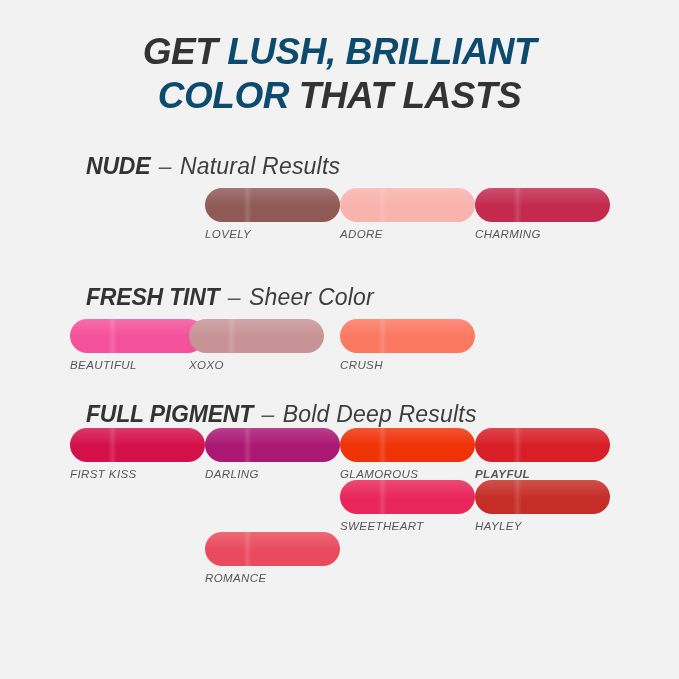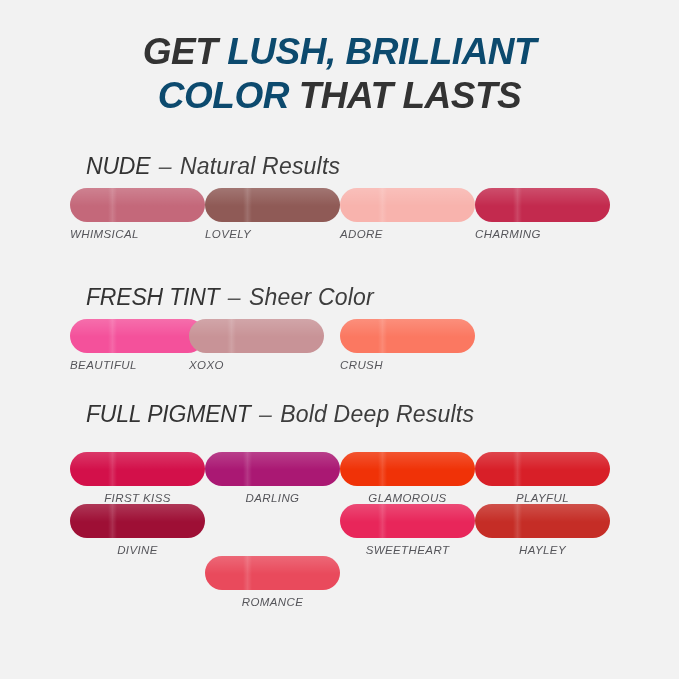--- a/index.html
+++ b/index.html
@@ -41,21 +41,21 @@
   .section { position: absolute; left: 0; width: 679px; }
   .section-title {
     margin-left: 86px;
     font-size: 23px;
     line-height: 28px;
     font-style: italic;
     color: #333333;
     white-space: nowrap;
   }
   .section-title .cat {
-    font-weight: normal;
+    font-weight: bold;
     letter-spacing: -0.2px;
     text-align: right;
   }
   .section-title .dash {
     font-weight: normal;
     color: #555555;
     padding: 0 2px;
   }
   .section-title .desc {
     font-weight: normal;
@@ -121,24 +121,20 @@
     <span class="headline-line">
       <span class="accent">COLOR </span><span>THAT LASTS</span>
     </span>
   </div>
 
   <div id="sections-host">
       <div class="section" style="top: 152px;">
         <div class="section-title"><span class="cat">NUDE</span><span class="dash"> – </span><span class="desc">Natural Results</span></div>
         <div style="margin-top: 8px;">
           <div class="swatch-row" style="height: 52px;">
-            <div class="swatch-cell" style="left: 0px;">
-              <div class="swatch-chip" style="background: rgb(196, 104, 122);"></div>
-              <div class="swatch-label">WHIMSICAL</div>
-            </div>
             <div class="swatch-cell" style="left: 135px;">
               <div class="swatch-chip" style="background: rgb(143, 90, 86);"></div>
               <div class="swatch-label">LOVELY</div>
             </div>
             <div class="swatch-cell" style="left: 270px;">
               <div class="swatch-chip" style="background: rgb(248, 179, 173);"></div>
               <div class="swatch-label">ADORE</div>
             </div>
             <div class="swatch-cell" style="left: 405px;">
               <div class="swatch-chip" style="background: rgb(195, 42, 78);"></div>
@@ -161,44 +157,40 @@
             </div>
             <div class="swatch-cell" style="left: 270px;">
               <div class="swatch-chip" style="background: rgb(251, 120, 97);"></div>
               <div class="swatch-label">CRUSH</div>
             </div>
           </div>
         </div>
       </div>
       <div class="section" style="top: 400px;">
         <div class="section-title"><span class="cat">FULL PIGMENT</span><span class="dash"> – </span><span class="desc">Bold Deep Results</span></div>
-        <div style="margin-top: 24px; text-align: center;">
+        <div style="margin-top: 0;">
           <div class="swatch-row" style="height: 52px;">
             <div class="swatch-cell" style="left: 0px;">
               <div class="swatch-chip" style="background: rgb(211, 16, 74);"></div>
               <div class="swatch-label">FIRST KISS</div>
             </div>
             <div class="swatch-cell" style="left: 135px;">
               <div class="swatch-chip" style="background: rgb(170, 24, 115);"></div>
               <div class="swatch-label">DARLING</div>
             </div>
             <div class="swatch-cell" style="left: 270px;">
               <div class="swatch-chip" style="background: rgb(240, 50, 7);"></div>
               <div class="swatch-label">GLAMOROUS</div>
             </div>
-            <div class="swatch-cell" style="left: 405px;">
+            <div class="swatch-cell" style="left: 405px; font-weight: bold;">
               <div class="swatch-chip" style="background: rgb(216, 31, 40);"></div>
               <div class="swatch-label">PLAYFUL</div>
             </div>
           </div>
           <div class="swatch-row" style="height: 52px;">
-            <div class="swatch-cell" style="left: 0px;">
-              <div class="swatch-chip" style="background: rgb(158, 15, 53);"></div>
-              <div class="swatch-label">DIVINE</div>
-            </div>
             <div class="swatch-cell" style="left: 270px;">
               <div class="swatch-chip" style="background: rgb(232, 38, 90);"></div>
               <div class="swatch-label">SWEETHEART</div>
             </div>
             <div class="swatch-cell" style="left: 405px;">
               <div class="swatch-chip" style="background: rgb(197, 45, 38);"></div>
               <div class="swatch-label">HAYLEY</div>
             </div>
           </div>
           <div class="swatch-row" style="height: 52px;">

